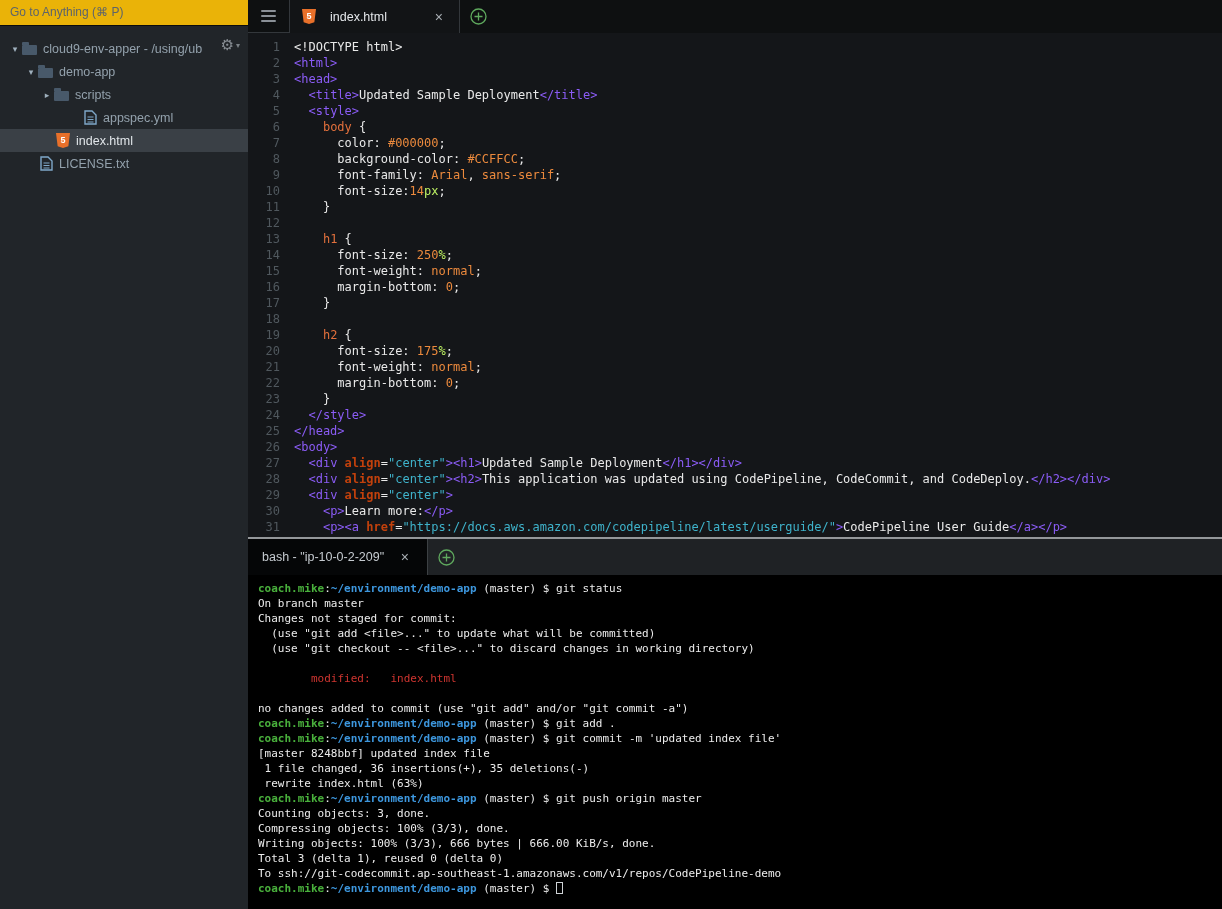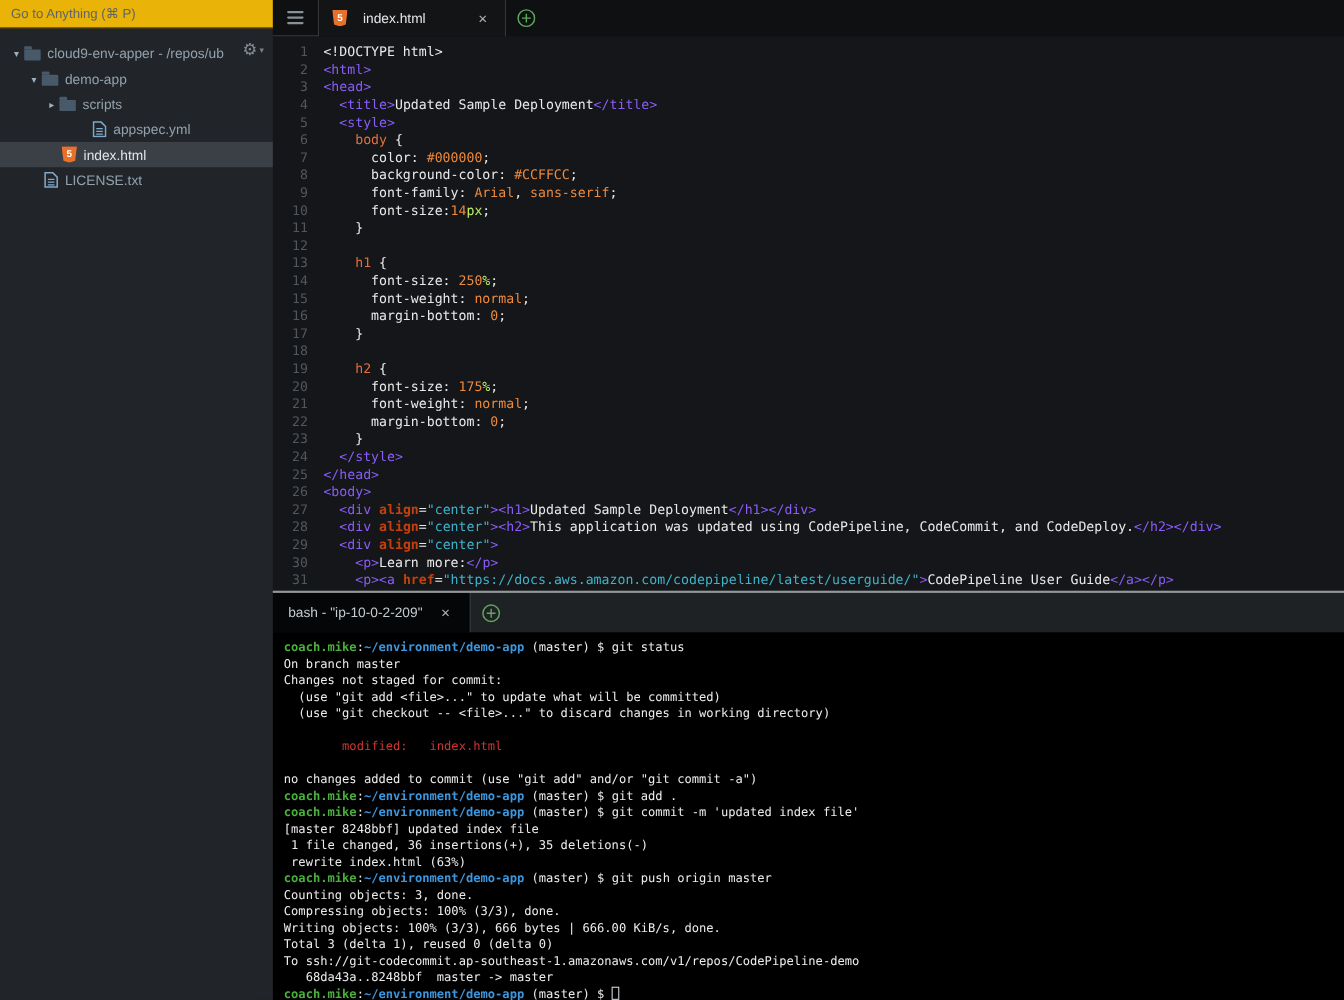--- a/index.html
+++ b/index.html
@@ -60,21 +60,21 @@
 <body>
 
 <div class="app">
 
   <div class="sidebar">
     <div class="goto-bar">Go to Anything (⌘ P)</div>
     <div class="tree">
         <div class="tree-row" style="padding-left: 8px;">
           <span class="chev">▾</span>
           <span class="folder"></span>
-          <span>cloud9-env-apper - /repos/ub</span>
+          <span>cloud9-env-apper - /using/ub</span>
         </div>
         <div class="tree-row" style="padding-left: 24px;">
           <span class="chev">▾</span>
           <span class="folder"></span>
           <span>demo-app</span>
         </div>
         <div class="tree-row" style="padding-left: 40px;">
           <span class="chev">▸</span>
           <span class="folder"></span>
           <span>scripts</span>
@@ -187,18 +187,17 @@
         <div class="term-line"><span class="t-g">coach.mike</span><span class="t-t">:</span><span class="t-b">~/environment/demo-app</span><span class="t-t"> (master) $ git commit -m 'updated index file'</span></div>
         <div class="term-line"><span class="t-t">[master 8248bbf] updated index file</span></div>
         <div class="term-line"><span class="t-t"> 1 file changed, 36 insertions(+), 35 deletions(-)</span></div>
         <div class="term-line"><span class="t-t"> rewrite index.html (63%)</span></div>
         <div class="term-line"><span class="t-g">coach.mike</span><span class="t-t">:</span><span class="t-b">~/environment/demo-app</span><span class="t-t"> (master) $ git push origin master</span></div>
         <div class="term-line"><span class="t-t">Counting objects: 3, done.</span></div>
         <div class="term-line"><span class="t-t">Compressing objects: 100% (3/3), done.</span></div>
         <div class="term-line"><span class="t-t">Writing objects: 100% (3/3), 666 bytes | 666.00 KiB/s, done.</span></div>
         <div class="term-line"><span class="t-t">Total 3 (delta 1), reused 0 (delta 0)</span></div>
         <div class="term-line"><span class="t-t">To ssh://git-codecommit.ap-southeast-1.amazonaws.com/v1/repos/CodePipeline-demo</span></div>
-        <div class="term-line"><span class="t-t">   68da43a..8248bbf  master -&gt; master</span></div>
         <div class="term-line"><span class="t-g">coach.mike</span><span class="t-t">:</span><span class="t-b">~/environment/demo-app</span><span class="t-t"> (master) $ </span><span class="term-cursor"></span></div>
       </div>
   </div>
 
 </div>
 
 </body></html>

